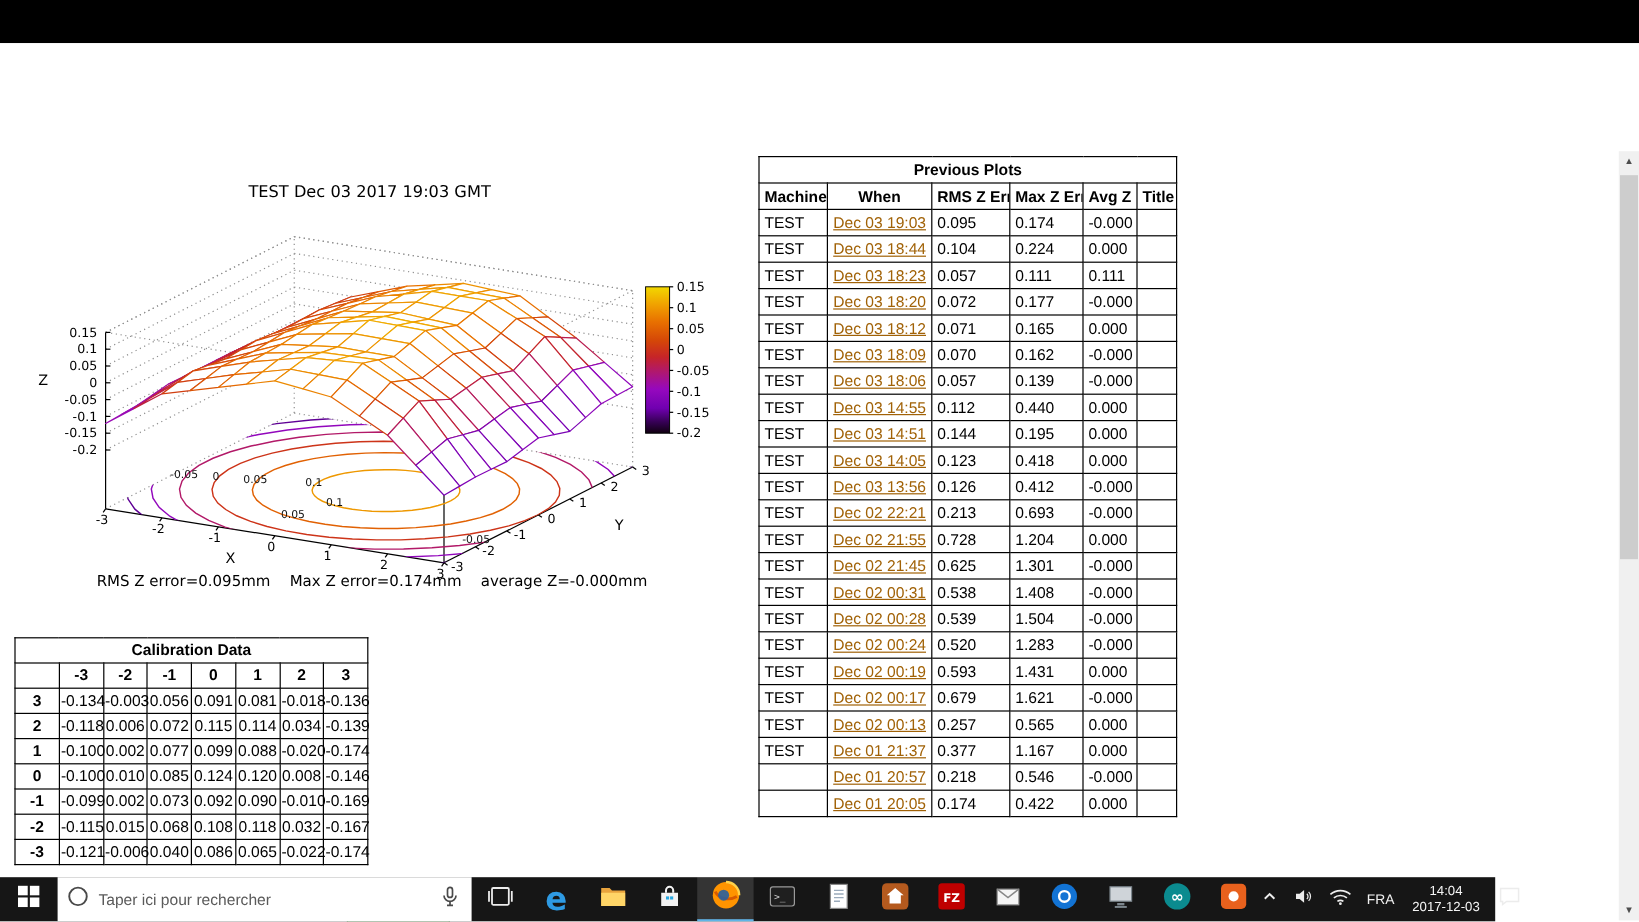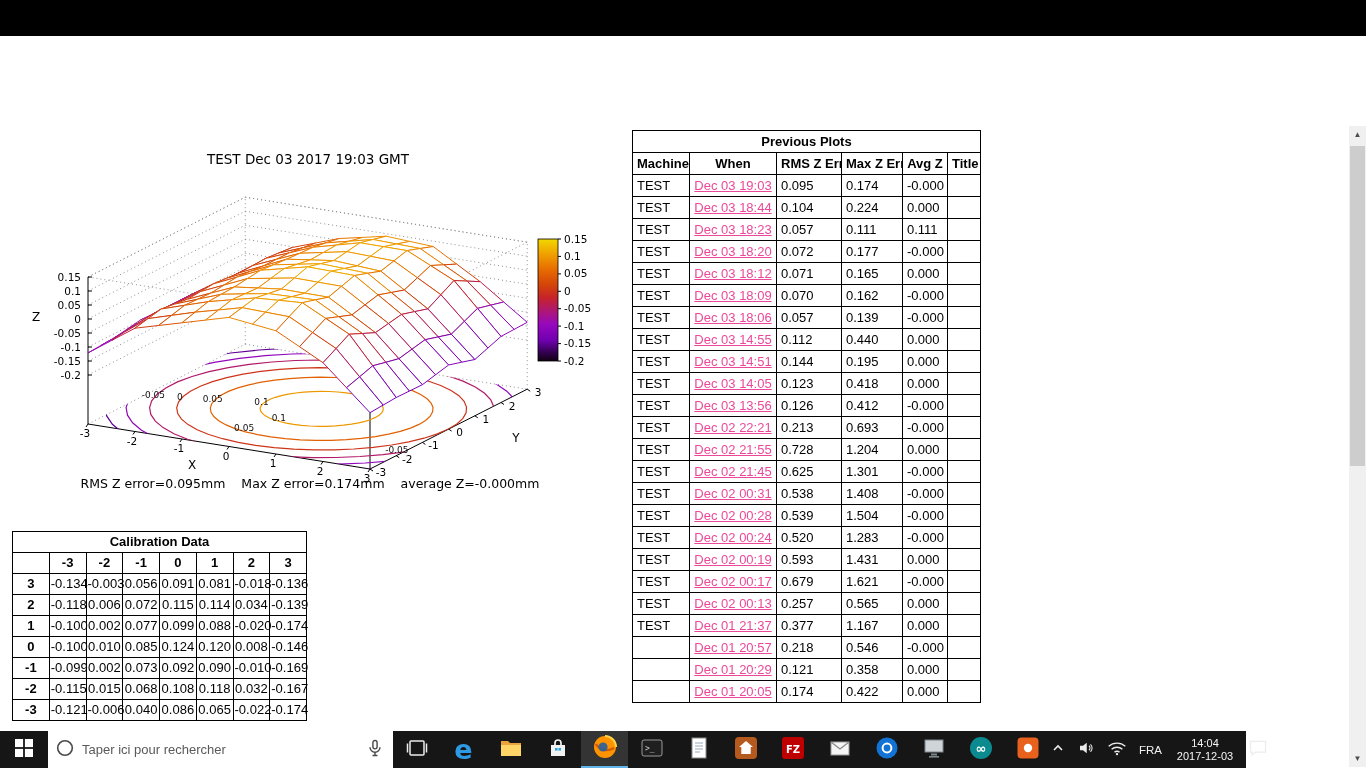--- a/index.html
+++ b/index.html
@@ -7,21 +7,21 @@
   .screen{position:relative;width:1366px;height:768px;background:#fff}
   .topbar{position:absolute;left:0;top:0;width:1366px;height:36px;background:#000}
   .page{position:absolute;left:0;top:36px;width:1366px;height:695px;background:#fff}
 
   
   table{border-collapse:collapse;color:#000;background:#fff}
   .prev-table{position:absolute;left:632px;top:94px;width:348px;table-layout:fixed}
   .prev-table th,.prev-table td{border:1px solid #000;font-size:13px;line-height:16px;padding:2.5px 4px;white-space:nowrap;overflow:hidden;text-align:left;font-weight:normal}
   .prev-table th{font-weight:bold;text-align:center}
   .prev-table td.c{text-align:center}
-  .plink{color:#ec4899;text-decoration:underline}
+  .plink{color:#a16207;text-decoration:underline}
   .cal-table{position:absolute;left:12px;top:495px;width:295px;table-layout:fixed}
   .cal-table th,.cal-table td{border:1px solid #000;font-size:13px;line-height:16px;padding:2px 1px;text-align:center;white-space:nowrap}
   .cal-table th{font-weight:bold}
 
   
   .statusbar{position:absolute;left:0;top:707px;background:#fff;border:1px solid #9a9a9a;border-left:none;padding:1px 8px 2px 6px;font-size:12.5px;color:#222;z-index:5;white-space:nowrap}
   .another-btn{position:absolute;left:289px;top:710px;background:#8fe08f;border:1px solid #57a857;border-radius:3px;font-weight:bold;font-size:15px;font-family:"Liberation Sans",sans-serif;padding:3px 13px 9px;color:#000;z-index:4;cursor:pointer}
 
   
   .scrollbar{position:absolute;left:1349px;top:90px;width:17px;height:641px;background:#f0f0f0;z-index:6}
@@ -622,28 +622,20 @@
           <tr>
             <td></td>
             <td class="c"><a href="#" class="plink">Dec 01 20:57</a></td>
             <td>0.218</td>
             <td>0.546</td>
             <td>-0.000</td>
             <td></td>
           </tr>
           <tr>
             <td></td>
-            <td class="c"><a href="#" class="plink">Dec 01 20:29</a></td>
-            <td>0.121</td>
-            <td>0.358</td>
-            <td>0.000</td>
-            <td></td>
-          </tr>
-          <tr>
-            <td></td>
             <td class="c"><a href="#" class="plink">Dec 01 20:05</a></td>
             <td>0.174</td>
             <td>0.422</td>
             <td>0.000</td>
             <td></td>
           </tr>
         </tbody>
     </table>
 
     <button class="another-btn">Another</button>

